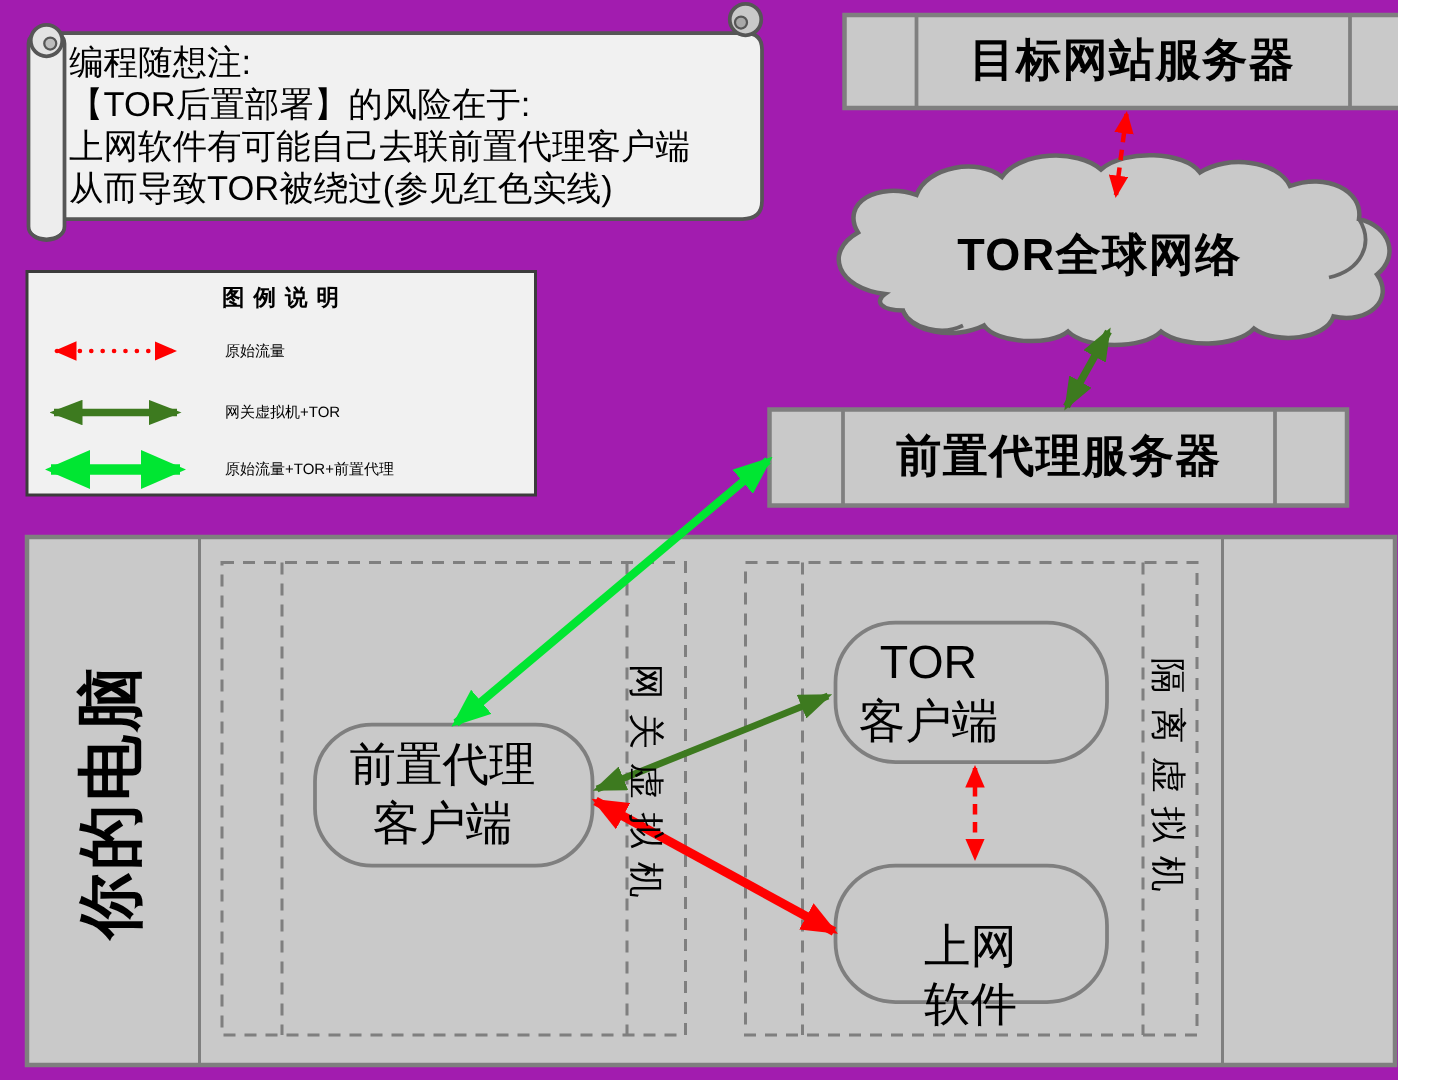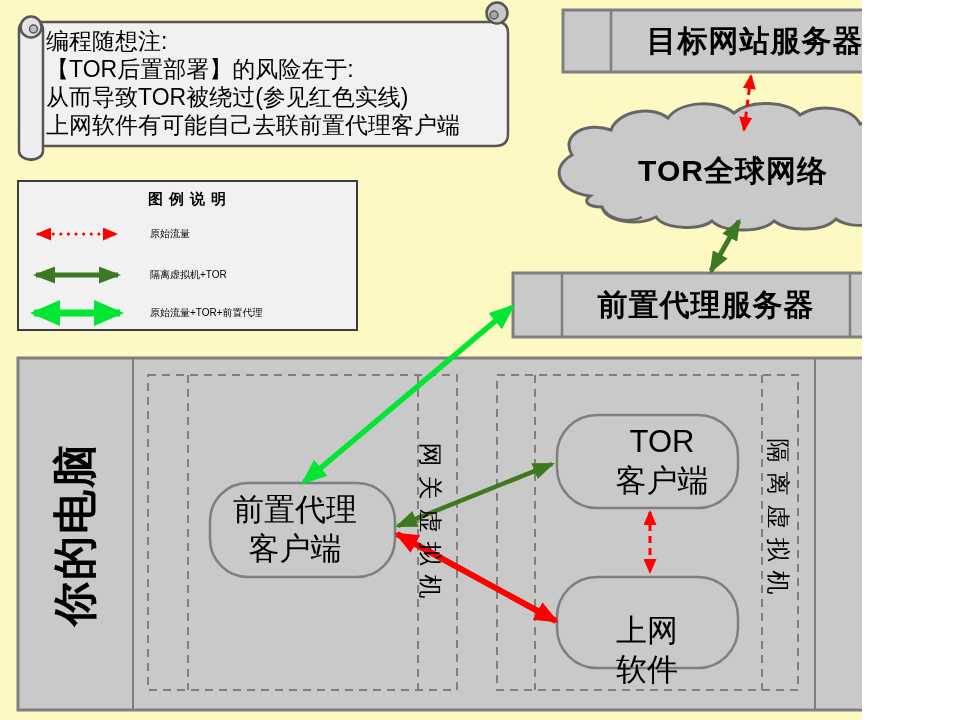--- a/index.html
+++ b/index.html
@@ -1,17 +1,17 @@
 <!DOCTYPE html>
 <html><head>
 <meta charset="utf-8">
 <style>
   html,body{margin:0;padding:0;background:#ffffff;}
   .stage{
-    position:relative;width:862px;height:720px;background:#fef9c3;overflow:hidden;
+    position:relative;width:932px;height:720px;background:#a21caf;overflow:hidden;
     font-family:"Liberation Sans", sans-serif;color:#000000;
   }
   .stage svg{position:absolute;left:0;top:0;}
   .lbl{position:absolute;transform:translate(-50%,-50%);white-space:nowrap;text-align:center;line-height:1.15;}
   .server-title{font-size:30px;font-weight:bold;letter-spacing:1px;}
   .cloud-title{font-size:30px;font-weight:bold;letter-spacing:1px;}
   .computer-title{font-size:44px;font-weight:bold;letter-spacing:2px;
     transform:translate(-50%,-50%) rotate(-90deg);}
   .vm-label{font-size:24px;letter-spacing:9px;transform:translate(-50%,-50%) rotate(90deg);}
   .node-label{font-size:31px;line-height:39px;}
@@ -117,47 +117,47 @@
     <line x1="739" y1="221" x2="711" y2="271" stroke="#3d7a1f" stroke-width="5" marker-start="url(#ah-dg)" marker-end="url(#ah-dg)"></line>
     <line x1="512" y1="307" x2="304" y2="482" stroke="#00e632" stroke-width="5.5" marker-start="url(#ah-bg)" marker-end="url(#ah-bg)"></line>
     <line x1="398" y1="526" x2="552" y2="464" stroke="#3d7a1f" stroke-width="4.5" marker-start="url(#ah-dg)" marker-end="url(#ah-dg)"></line>
     <line x1="397" y1="534" x2="556" y2="621" stroke="#ff0000" stroke-width="6" marker-start="url(#ah-red-b)" marker-end="url(#ah-red-b)"></line>
     <line x1="650" y1="512" x2="650" y2="572" stroke="#ff0000" stroke-width="3" stroke-dasharray="7 5" marker-start="url(#ah-red-s)" marker-end="url(#ah-red-s)"></line>
   </svg>
 
   <div class="note-text">
     <div>编程随想注:</div>
     <div>【TOR后置部署】的风险在于:</div>
+    <div>上网软件有可能自己去联前置代理客户端</div>
     <div>从而导致TOR被绕过(参见红色实线)</div>
-    <div>上网软件有可能自己去联前置代理客户端</div>
   </div>
 
   <div class="lbl legend-title" style="left:190px;top:199px;">图例说明</div>
   <div class="legend-label" style="left:150px;top:234px;">原始流量</div>
-  <div class="legend-label" style="left:150px;top:275px;">隔离虚拟机+TOR</div>
+  <div class="legend-label" style="left:150px;top:275px;">网关虚拟机+TOR</div>
   <div class="legend-label" style="left:150px;top:313px;">原始流量+TOR+前置代理</div>
 
   <div class="lbl server-title" style="left:755px;top:41px;">目标网站服务器</div>
 
   <div class="lbl cloud-title" style="left:733px;top:171px;">TOR全球网络</div>
 
   <div class="lbl server-title" style="left:706px;top:305px;">前置代理服务器</div>
 
   <div class="lbl computer-title" style="left:75px;top:534px;">你的电脑</div>
 
   <div class="lbl vm-label" style="left:430px;top:525px;">网关虚拟机</div>
 
   <div class="lbl vm-label" style="left:778px;top:521px;">隔离虚拟机</div>
 
   <div class="lbl node-label" style="left:295px;top:529px;">
     <div>前置代理</div>
     <div>客户端</div>
   </div>
 
-  <div class="lbl node-label" style="left:662px;top:461px;">
+  <div class="lbl node-label" style="left:619px;top:461px;">
     <div>TOR</div>
     <div>客户端</div>
   </div>
 
   <div class="lbl node-label" style="left:647px;top:650px;">
     <div>上网</div>
     <div>软件</div>
   </div>
 
 </div>

